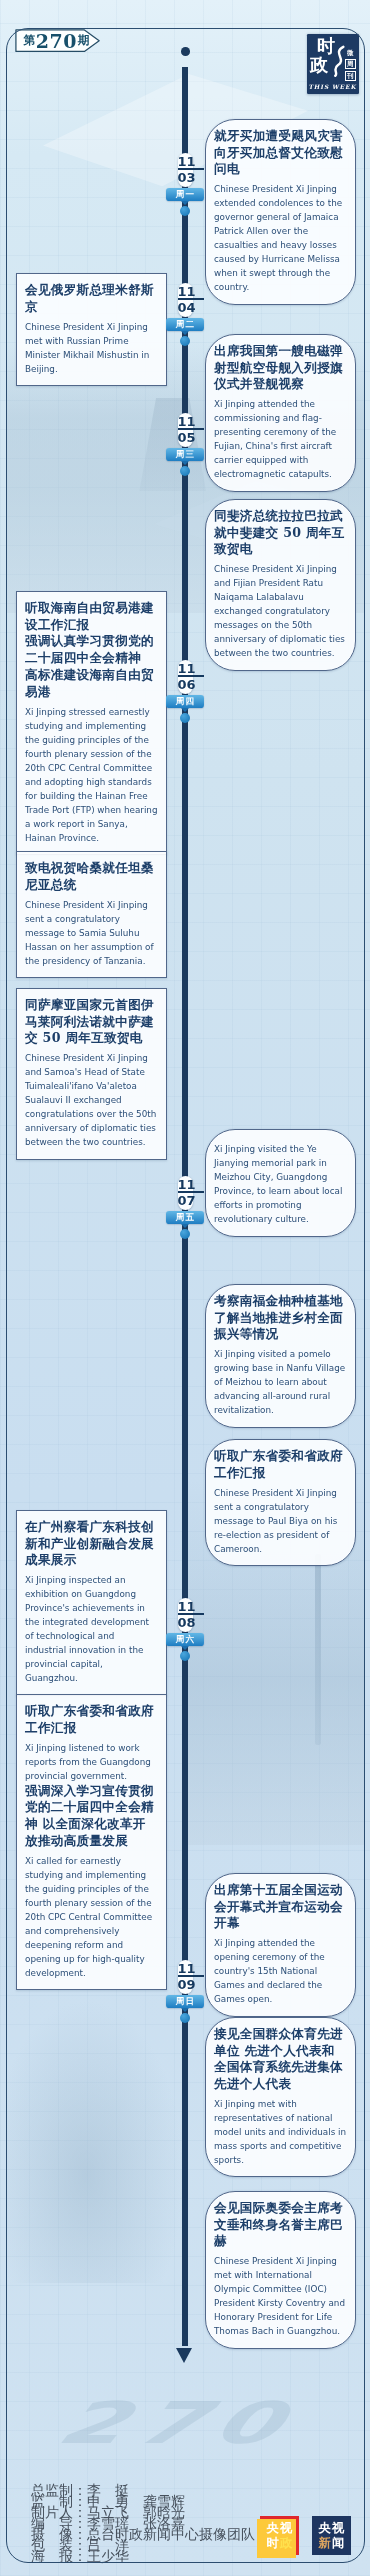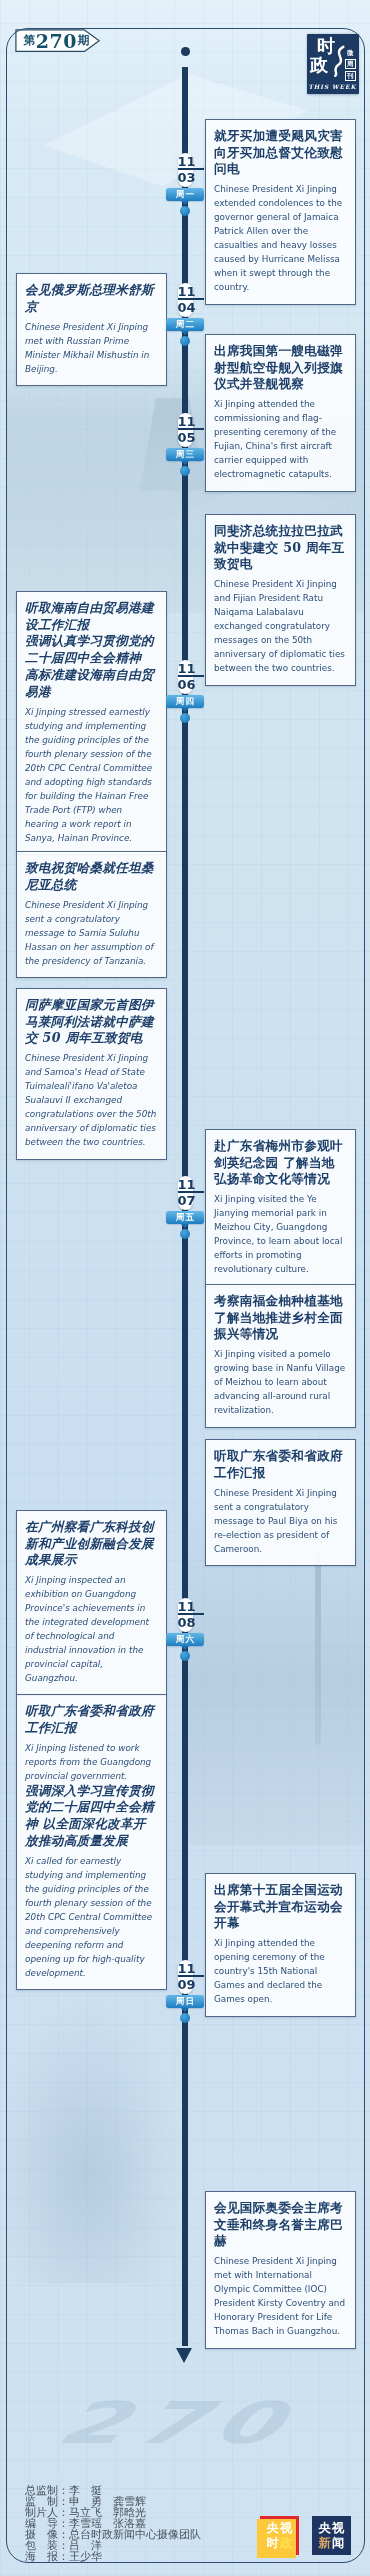--- a/index.html
+++ b/index.html
@@ -65,27 +65,27 @@
     background:linear-gradient(180deg,#62b7e6,#1e7dc2); color:#fff;
     font:bold 8.6px/13.6px "DejaVu Sans",sans-serif; text-align:center; letter-spacing:1.2px; text-indent:1.2px;
     box-shadow:0 0.6px 1.2px rgba(20,50,90,.3); }
   .db-pointer { width:0; height:0; border:4.3px solid transparent; border-top:4.3px solid #1b6cab; border-bottom:0; }
   .db-node { width:10px; height:10px; border-radius:50%; margin-top:0.6px;
     background:radial-gradient(circle at 35% 30%, #4aa6dd, #1271b2); }
   
   .card { position:absolute; width:151px; box-sizing:border-box; z-index:2;
     background:rgba(251,253,255,.93); border:0.6px solid #51678a;
     box-shadow:0 0.6px 1.9px rgba(40,70,110,.18); padding:8px 8px 9.3px; }
-  .card.left  { left:16px;font-style:italic; }
-  .card.right { left:205px; }
+  .card.left  { left:16px; }
+  .card.right { left:205px;border-radius:30px; }
   .card h3 { margin:0; font-family:"DejaVu Serif","Liberation Serif",serif; font-weight:bold;
     font-size:12.6px; line-height:16.7px; color:#1d3f69; letter-spacing:0.3px; white-space:pre-line; }
   .card p { margin:4.3px 0 0; font-size:8.8px; line-height:14px; color:#2c4f78; }
   
-  .credits { position:absolute; left:25px; top:2485px; z-index:2; color:#46505c; font-size:11px; }
+  .credits { position:absolute; left:31px; top:2485px; z-index:2; color:#46505c; font-size:14px; }
   .credit-row { height:11px; line-height:11px; white-space:nowrap; }
   .credit-role { display:inline-block; min-width:41px; }
   .brand { position:absolute; top:2516px; width:39px; height:39px; z-index:2;
     display:flex; flex-direction:column; align-items:center; justify-content:center; gap:0;
     font:bold 12.3px/15px "DejaVu Sans",sans-serif; color:#fff; letter-spacing:1.2px; text-indent:1.2px; }
   .brand-red { left:260px; background:#e0272c; }
   .brand-red::before { content:""; position:absolute; left:-3.1px; top:3.1px; width:39px; height:39px; background:#fdc93a; z-index:-1; }
   .brand-navy { left:312px; background:#1d3560; }
   .brand-red  .c-accent { color:#ffe14d; }
   .brand-navy .c-accent { color:#dba45f; }
@@ -209,39 +209,38 @@
     <p>Chinese President Xi Jinping extended condolences to the governor general of Jamaica Patrick Allen over the casualties and heavy losses caused by Hurricane Melissa when it swept through the country.</p>
   </article>
   <article class="card left" style="top:273px">
     <h3>会见俄罗斯总理米舒斯京</h3>
     <p>Chinese President Xi Jinping met with Russian Prime Minister Mikhail Mishustin in Beijing.</p>
   </article>
   <article class="card right" style="top:334px">
     <h3>出席我国第一艘电磁弹射型航空母舰入列授旗仪式并登舰视察</h3>
     <p>Xi Jinping attended the commissioning and flag-presenting ceremony of the Fujian, China's first aircraft carrier equipped with electromagnetic catapults.</p>
   </article>
-  <article class="card right" style="top:514px">
+  <article class="card right" style="top:499px">
     <h3>同斐济总统拉拉巴拉武就中斐建交 50 周年互致贺电</h3>
     <p>Chinese President Xi Jinping and Fijian President Ratu Naiqama Lalabalavu exchanged congratulatory messages on the 50th anniversary of diplomatic ties between the two countries.</p>
   </article>
   <article class="card left" style="top:591px">
     <h3>听取海南自由贸易港建设工作汇报
 强调认真学习贯彻党的二十届四中全会精神 高标准建设海南自由贸易港</h3>
     <p>Xi Jinping stressed earnestly studying and implementing the guiding principles of the fourth plenary session of the 20th CPC Central Committee and adopting high standards for building the Hainan Free Trade Port (FTP) when hearing a work report in Sanya, Hainan Province.</p>
   </article>
   <article class="card left" style="top:851px">
     <h3>致电祝贺哈桑就任坦桑尼亚总统</h3>
     <p>Chinese President Xi Jinping sent a congratulatory message to Samia Suluhu Hassan on her assumption of the presidency of Tanzania.</p>
   </article>
   <article class="card left" style="top:988px">
     <h3>同萨摩亚国家元首图伊马莱阿利法诺就中萨建交 50 周年互致贺电</h3>
     <p>Chinese President Xi Jinping and Samoa's Head of State Tuimaleali'ifano Va'aletoa Sualauvi II exchanged congratulations over the 50th anniversary of diplomatic ties between the two countries.</p>
   </article>
   <article class="card right" style="top:1129px">
-    <h3>赴广东省梅州市参观叶剑英纪念园 了解当地弘扬革命文化等情况</h3>
     <p>Xi Jinping visited the Ye Jianying memorial park in Meizhou City, Guangdong Province, to learn about local efforts in promoting revolutionary culture.</p>
   </article>
   <article class="card right" style="top:1284px">
     <h3>考察南福金柚种植基地 了解当地推进乡村全面振兴等情况</h3>
     <p>Xi Jinping visited a pomelo growing base in Nanfu Village of Meizhou to learn about advancing all-around rural revitalization.</p>
   </article>
   <article class="card right" style="top:1439px">
     <h3>听取广东省委和省政府工作汇报</h3>
     <p>Chinese President Xi Jinping sent a congratulatory message to Paul Biya on his re-election as president of Cameroon.</p>
   </article>
@@ -251,20 +250,24 @@
   </article>
   <article class="card left" style="top:1694px">
     <h3>听取广东省委和省政府工作汇报</h3>
     <p>Xi Jinping listened to work reports from the Guangdong provincial government.</p>
     <h3>强调深入学习宣传贯彻党的二十届四中全会精神 以全面深化改革开放推动高质量发展</h3>
     <p>Xi called for earnestly studying and implementing the guiding principles of the fourth plenary session of the 20th CPC Central Committee and comprehensively deepening reform and opening up for high-quality development.</p>
   </article>
   <article class="card right" style="top:1873px">
     <h3>出席第十五届全国运动会开幕式并宣布运动会开幕</h3>
     <p>Xi Jinping attended the opening ceremony of the country's 15th National Games and declared the Games open.</p>
+  </article>
+  <article class="card right" style="top:2017px">
+    <h3>接见全国群众体育先进单位 先进个人代表和全国体育系统先进集体先进个人代表</h3>
+    <p>Xi Jinping met with representatives of national model units and individuals in mass sports and competitive sports.</p>
   </article>
   <article class="card right" style="top:2191px">
     <h3>会见国际奥委会主席考文垂和终身名誉主席巴赫</h3>
     <p>Chinese President Xi Jinping met with International Olympic Committee (IOC) President Kirsty Coventry and Honorary President for Life Thomas Bach in Guangzhou.</p>
   </article>
 
   <div class="credits">
     <div class="credit-row"><span class="credit-role">总监制：</span><span class="credit-names">李　挺</span></div>
     <div class="credit-row"><span class="credit-role">监　制：</span><span class="credit-names">申　勇　龚雪辉</span></div>
     <div class="credit-row"><span class="credit-role">制片人：</span><span class="credit-names">马立飞　郭晗光</span></div>

